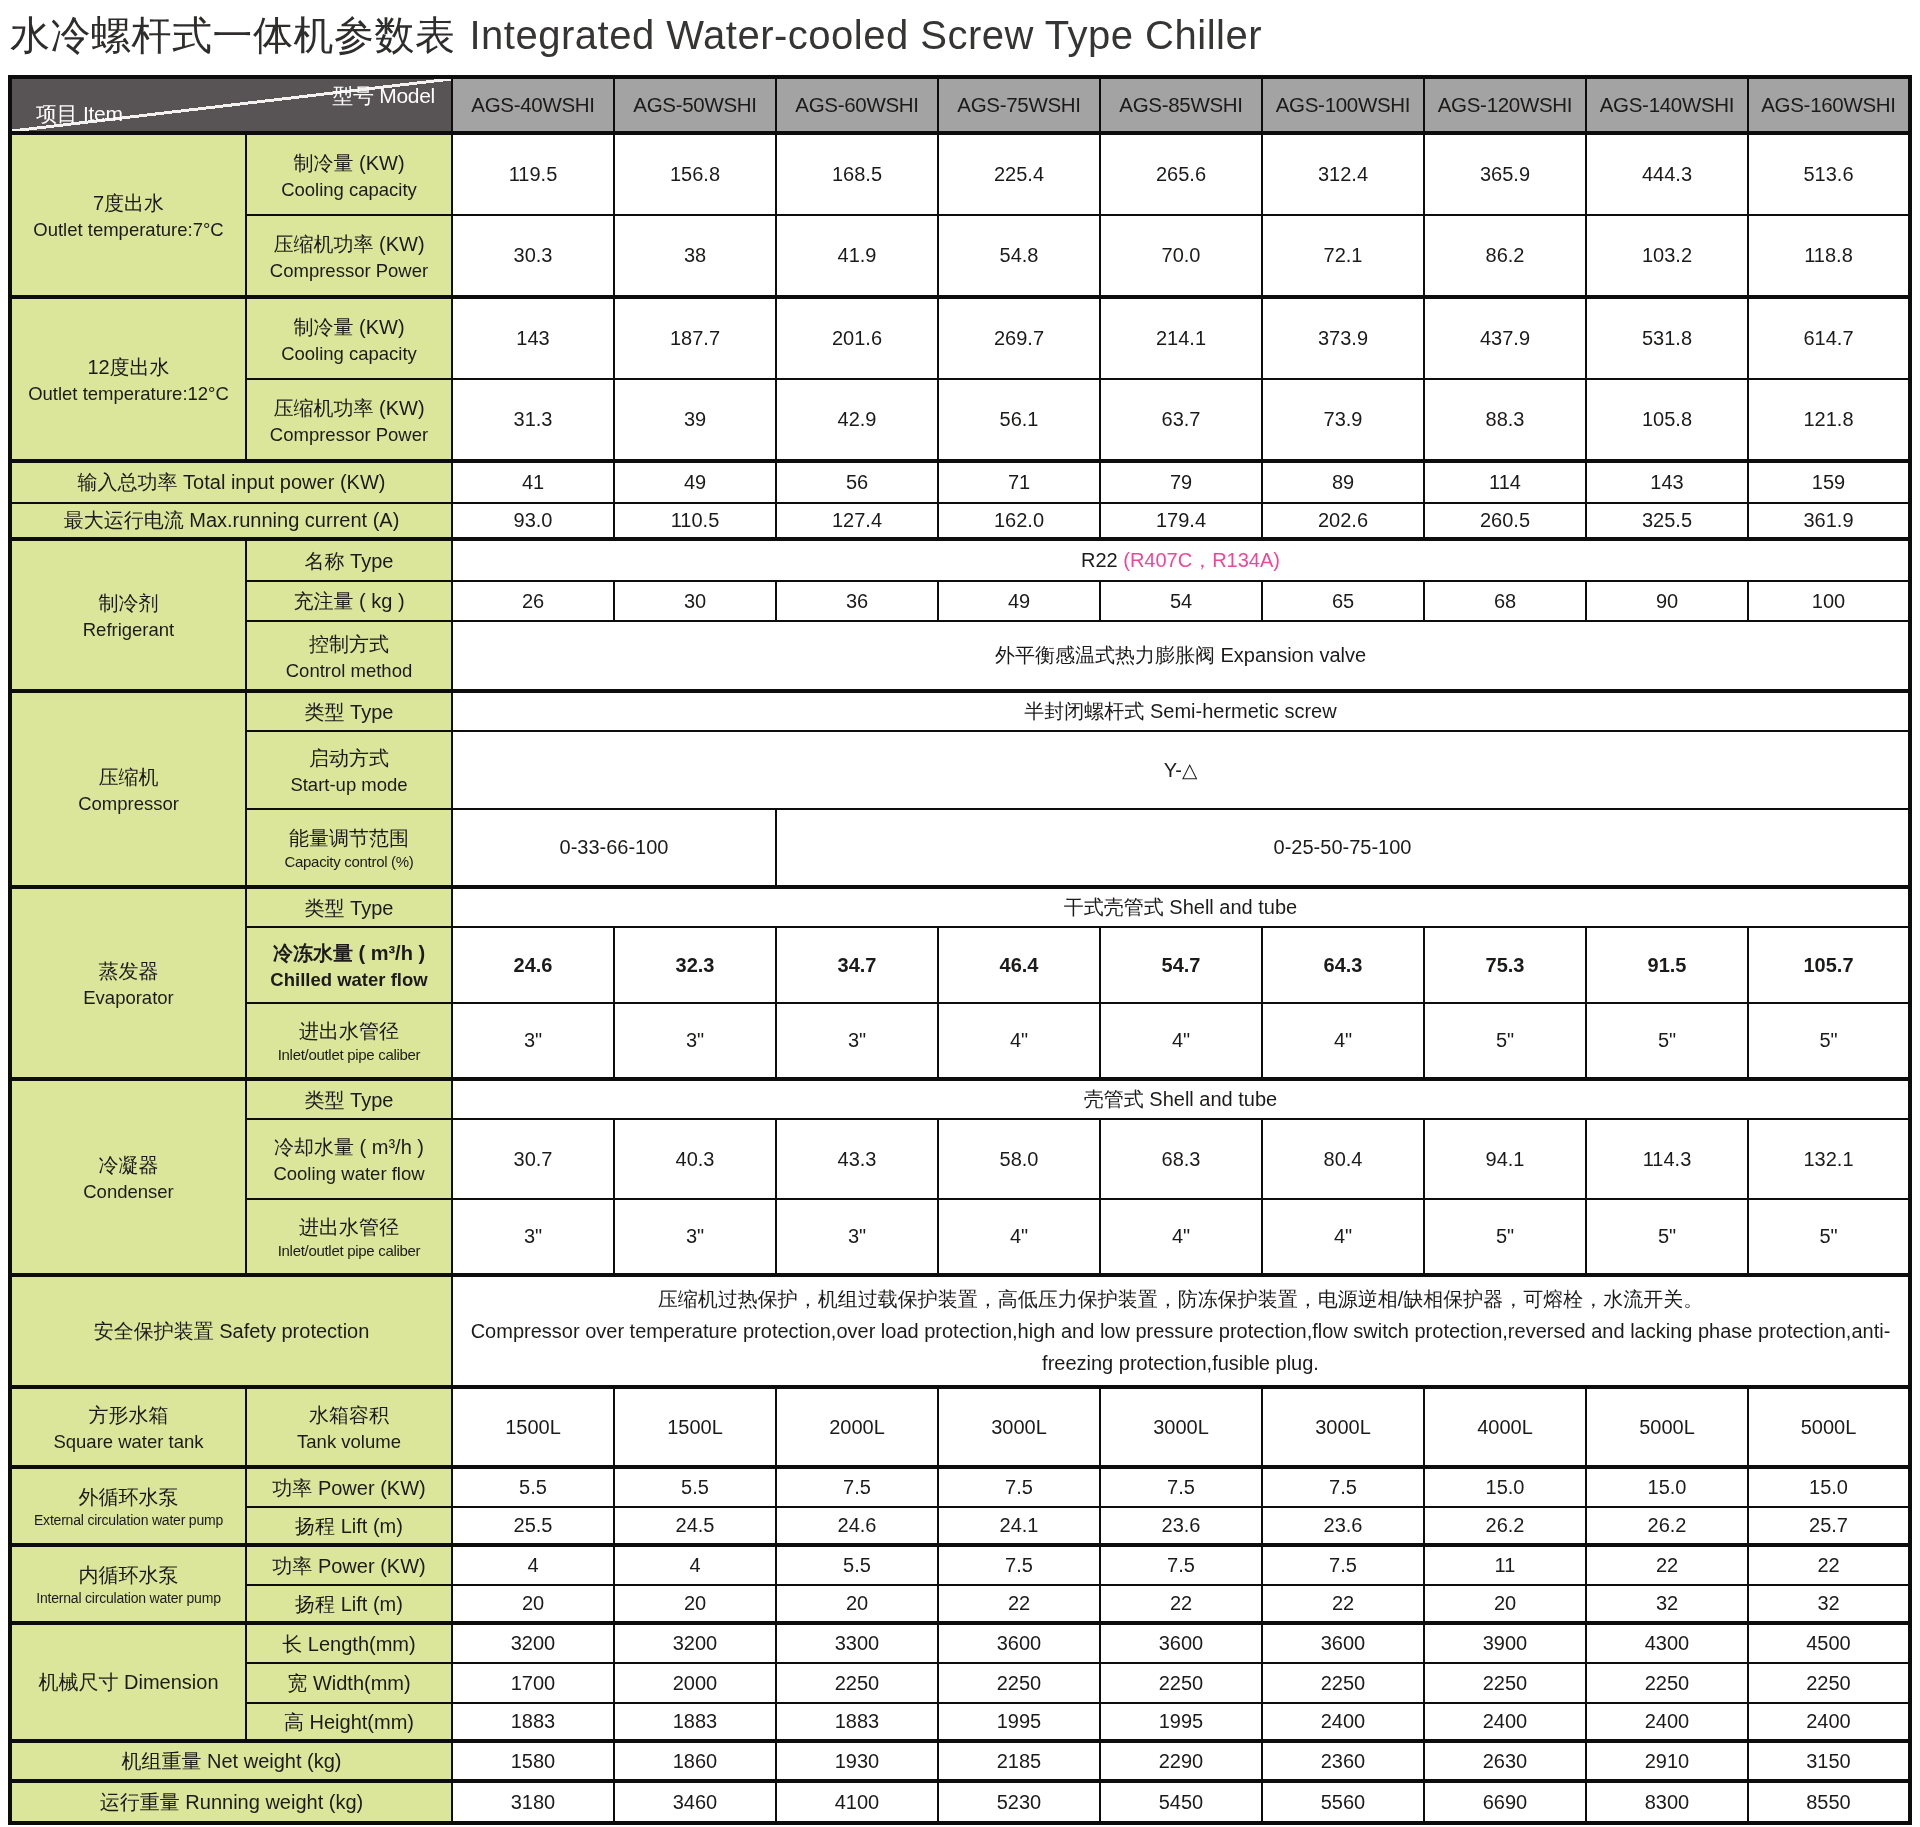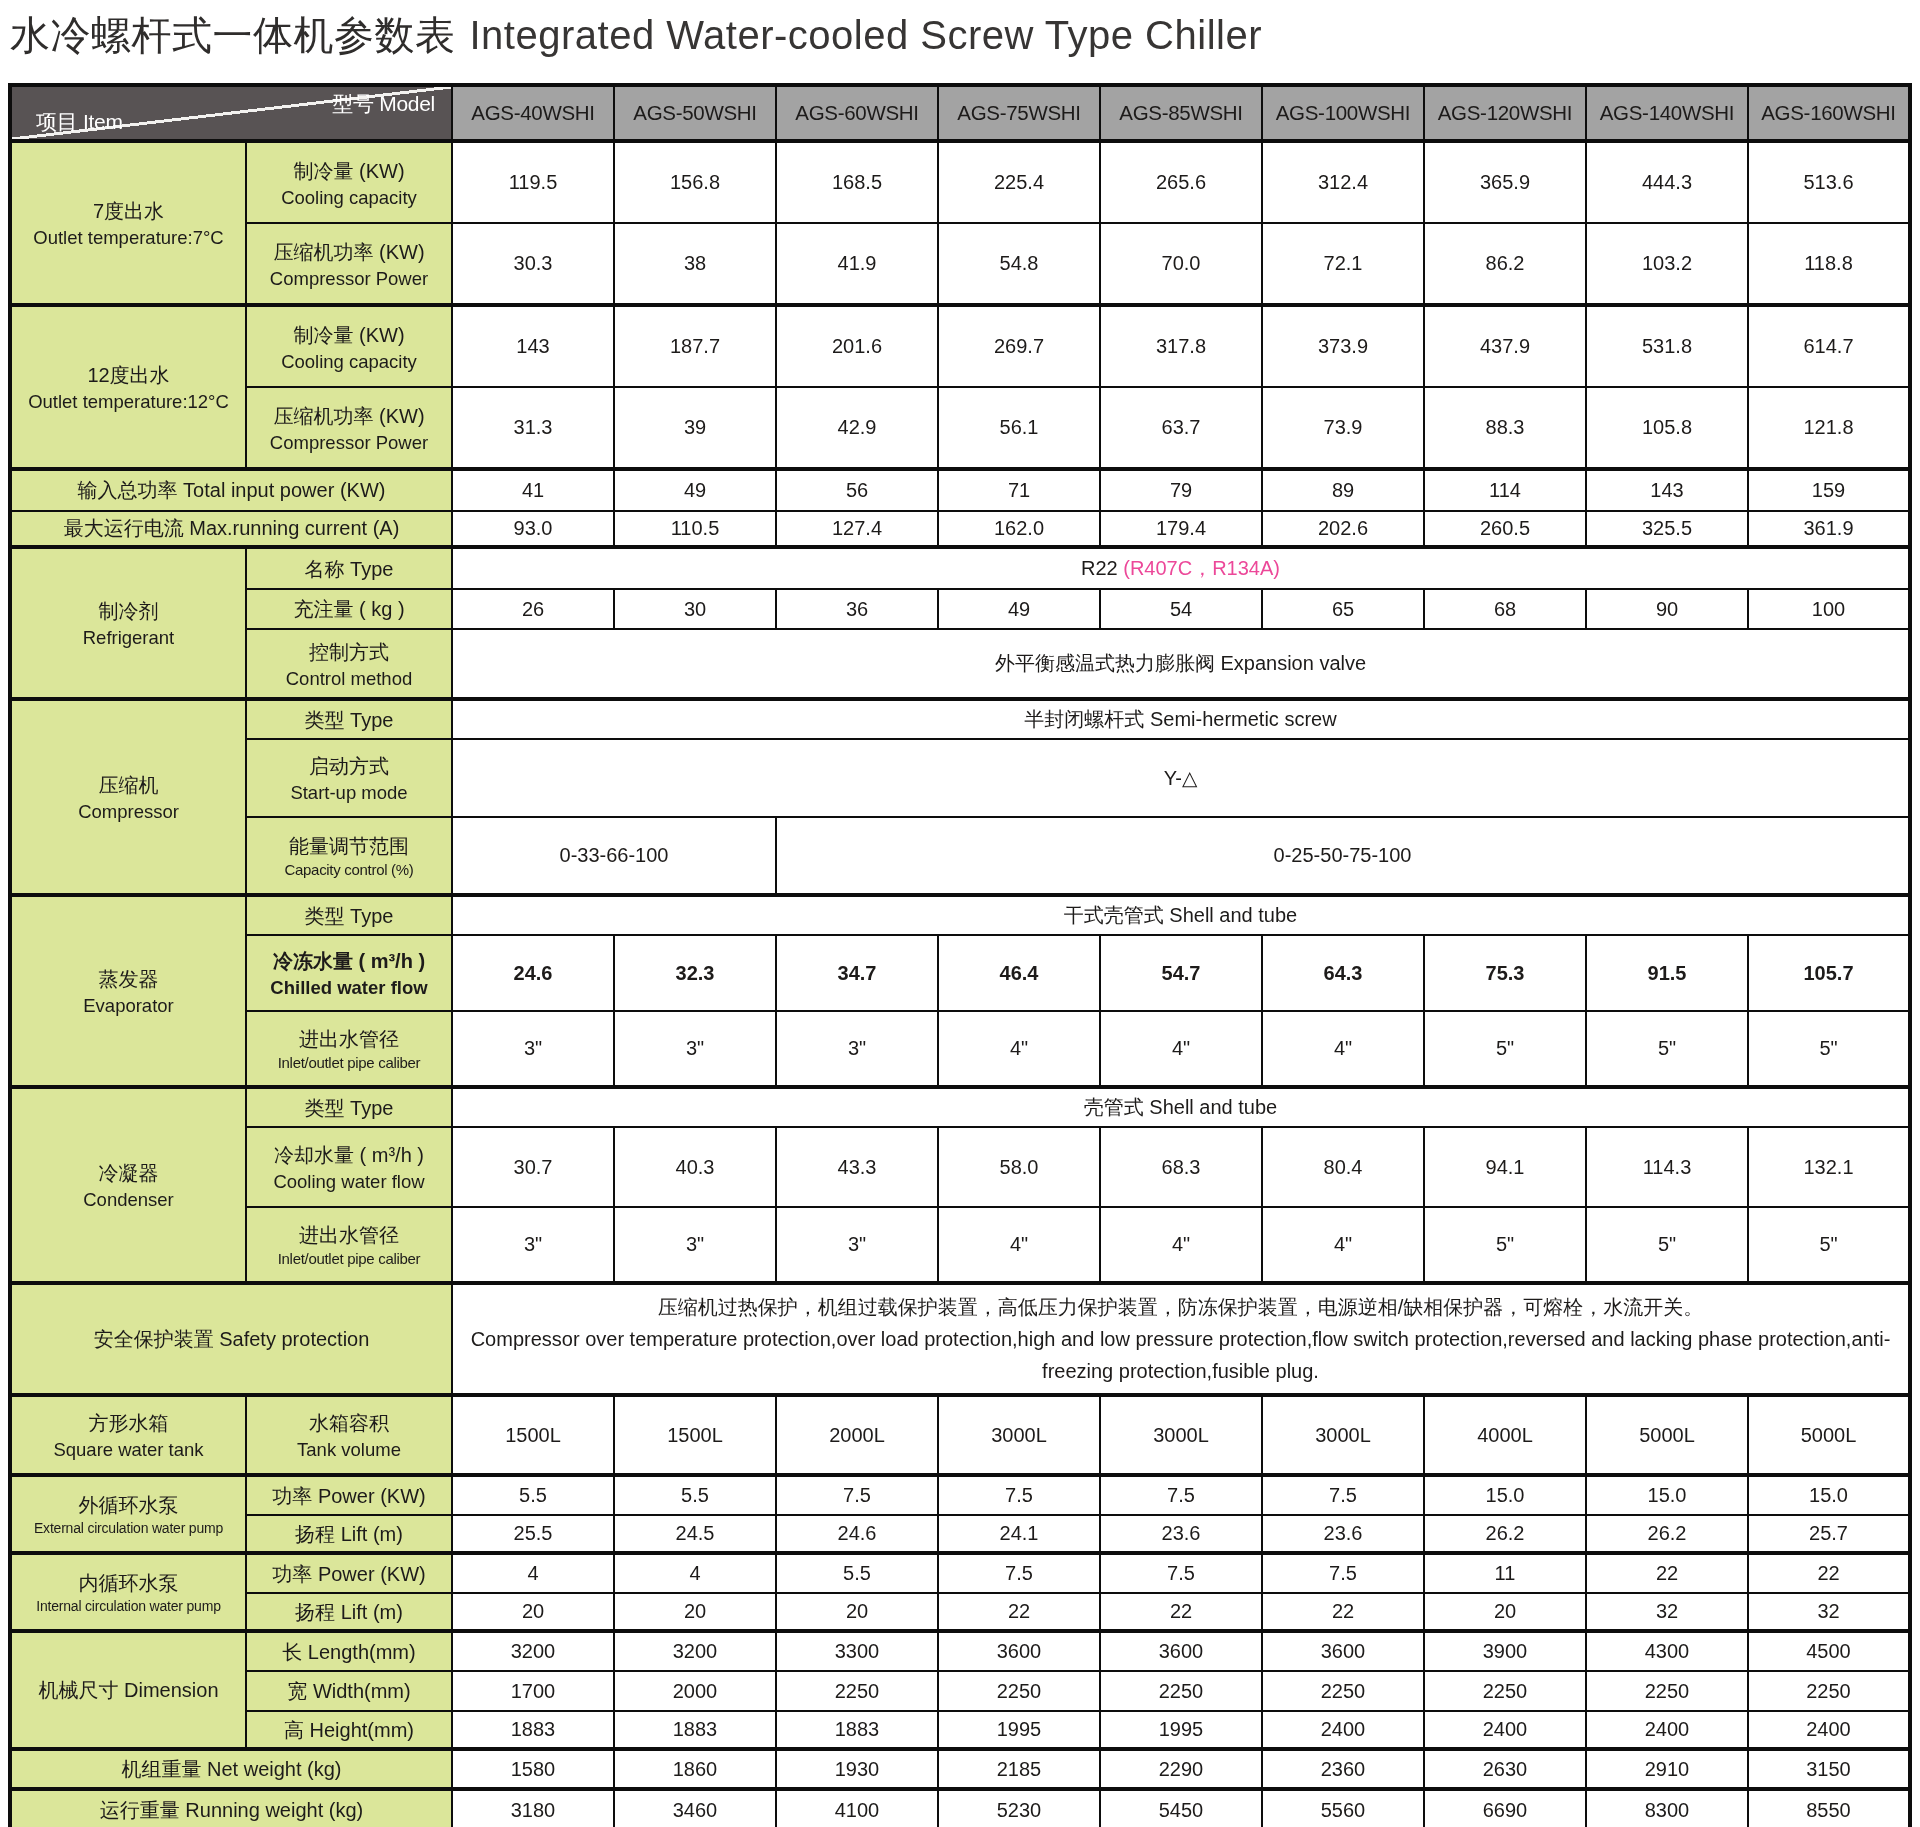--- a/index.html
+++ b/index.html
@@ -3,21 +3,21 @@
 <meta charset="utf-8">
 <style>
   * { box-sizing: border-box; }
   html,body { margin:0; padding:0; background:#ffffff; }
   body {
     width:1920px;
     font-family:"Liberation Sans","DejaVu Sans",sans-serif;
     color:#1d1b1a;
     -webkit-font-smoothing:antialiased;
   }
-  .page-title { padding:8px 0 20px 10px; font-size:40px; color:#2f2d2c; letter-spacing:.5px; white-space:nowrap; }
+  .page-title { padding:8px 0 12px 10px; font-size:40px; color:#2f2d2c; letter-spacing:.5px; white-space:nowrap; }
   .page-title .en { margin-left:14px; color:#373534; }
 
   .table-wrap { padding:0 8px 10px 8px; }
   table {
     border-collapse:collapse;
     table-layout:fixed;
     width:1904px;
     border:4px solid #0d0d0d;
   }
   col.c-item { width:236px; }
@@ -135,21 +135,21 @@
             <div class="g-en">Outlet temperature:12°C</div>
           </td>
           <td class="label-cell">
             <div class="l-zh">制冷量 (KW)</div>
             <div class="l-en">Cooling capacity</div>
           </td>
           <td class="value-cell">143</td>
           <td class="value-cell">187.7</td>
           <td class="value-cell">201.6</td>
           <td class="value-cell">269.7</td>
-          <td class="value-cell">317.8</td>
+          <td class="value-cell">214.1</td>
           <td class="value-cell">373.9</td>
           <td class="value-cell">437.9</td>
           <td class="value-cell">531.8</td>
           <td class="value-cell">614.7</td>
         </tr>
         <tr style="height: 82px;">
           <td class="label-cell">
             <div class="l-zh">压缩机功率 (KW)</div>
             <div class="l-en">Compressor Power</div>
           </td>

